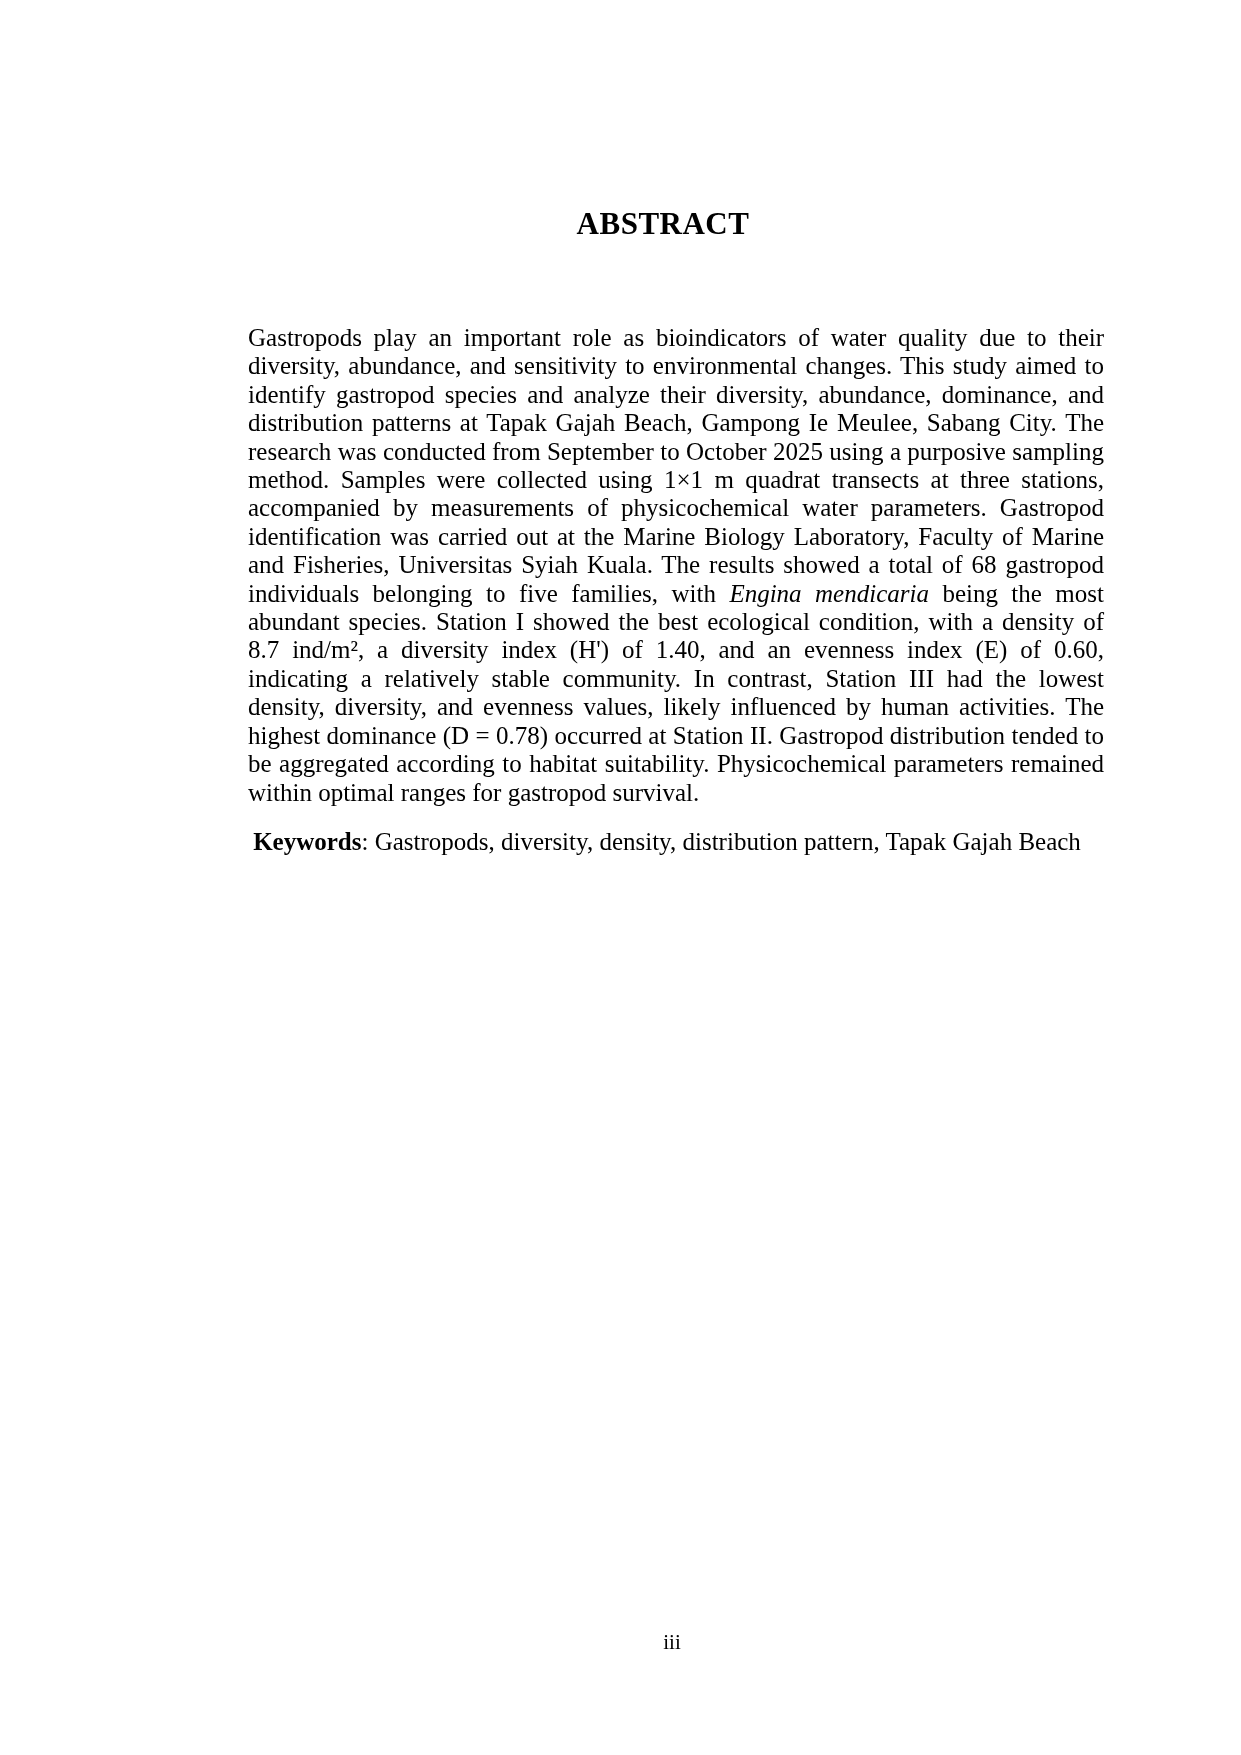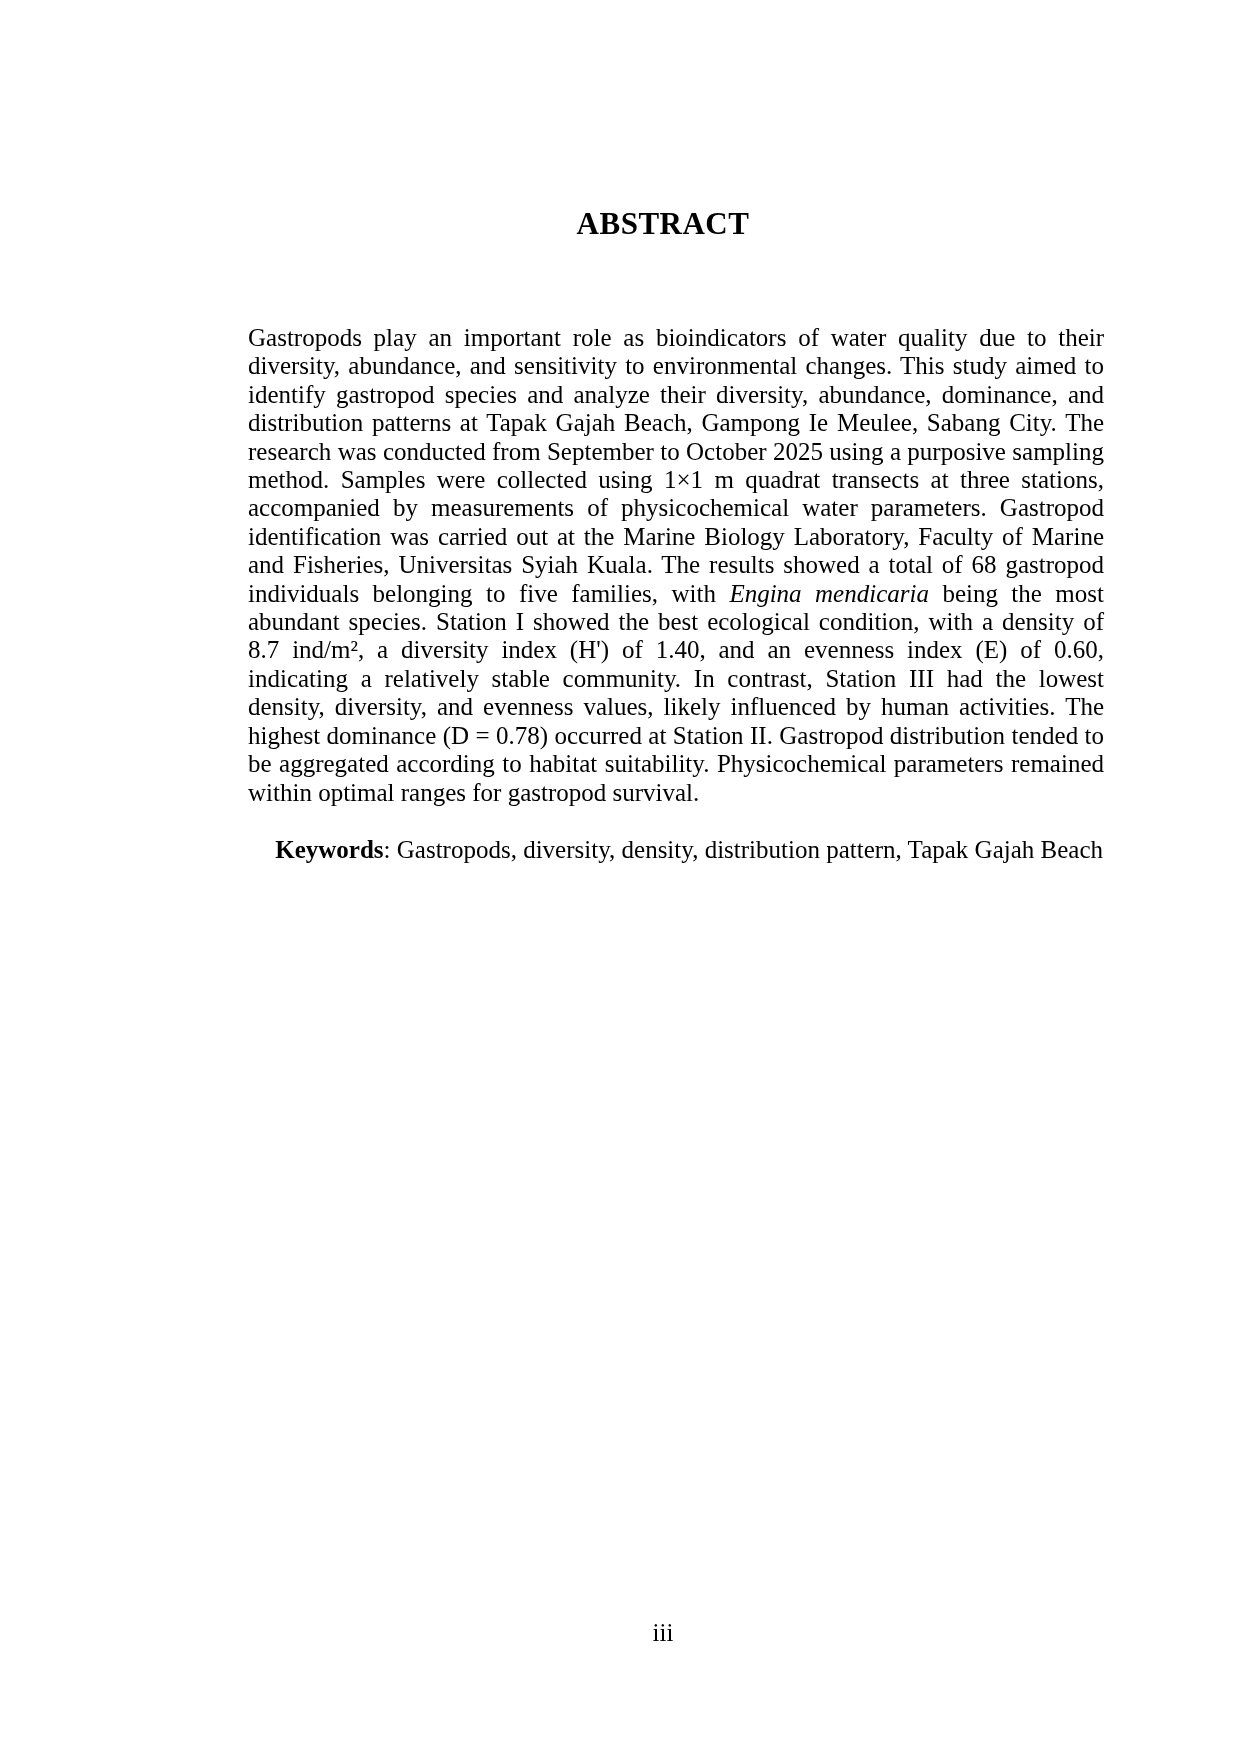--- a/index.html
+++ b/index.html
@@ -36,32 +36,32 @@
     font-size: 25px;
     line-height: 28.4px;
     text-align: justify;
     hyphens: none;
   }
   .body-par em {
     font-style: italic;
   }
   .keywords {
     top: 824px;
-    margin: 12px;
+    margin: 4px;
     font-size: 25px;
     line-height: 28.4px;
-    text-align: right;
+    text-align: center;
   }
   .keywords strong {
     font-weight: bold;
   }
   .pagenum {
     top: 1619px;
-    margin: 0;
-    font-size: 25px;
+    margin: 9px;
+    font-size: 21px;
     line-height: 28.4px;
     text-align: center;
   }
 </style>
 </head>
 <body>
 
 <div class="page">
 
   <h1 class="content-col title">ABSTRACT</h1>

